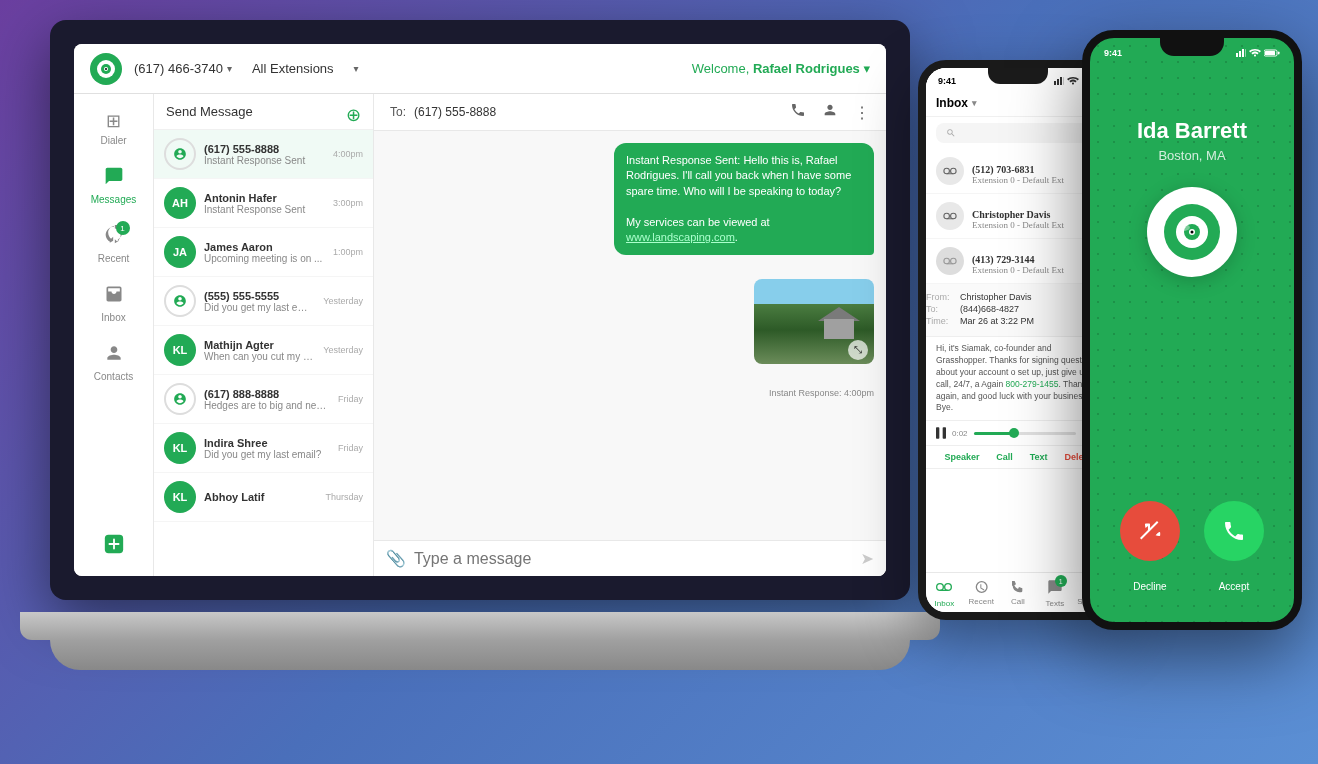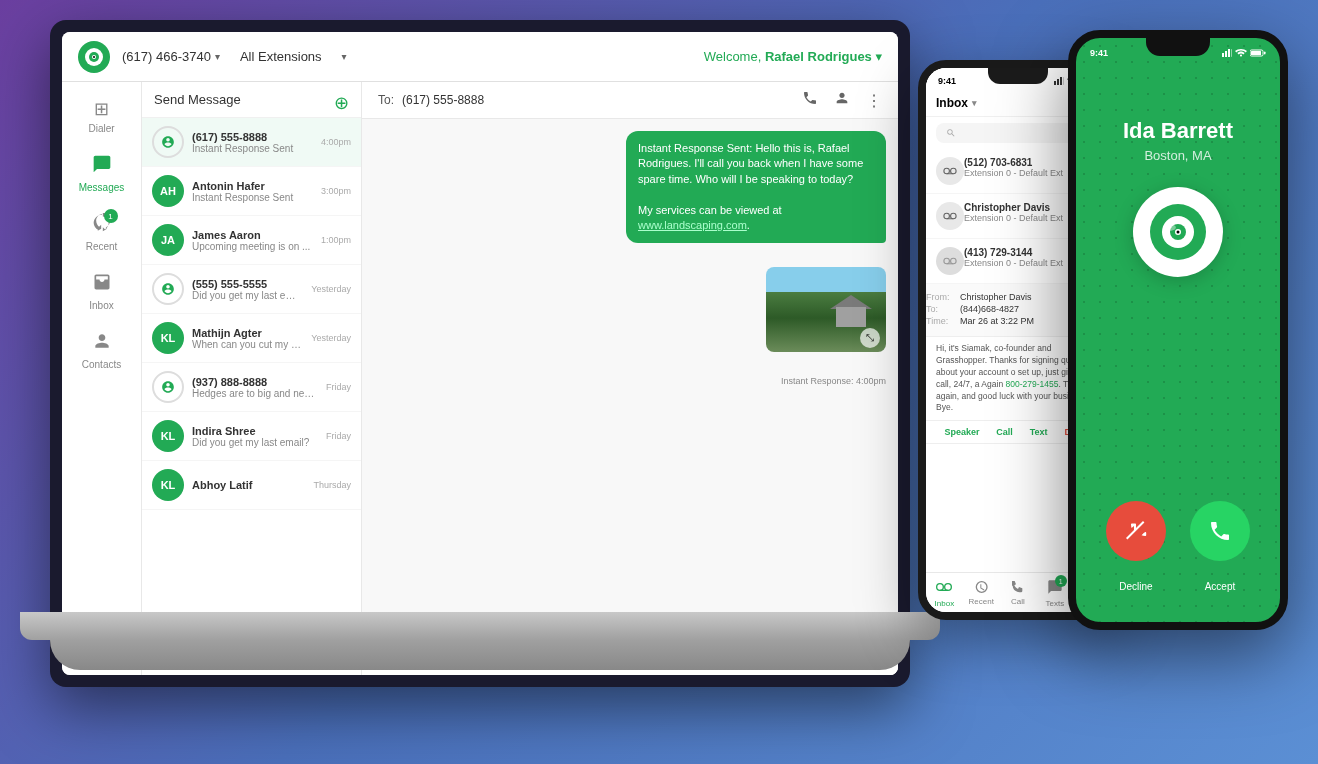--- a/index.html
+++ b/index.html
@@ -18,24 +18,24 @@
       left: 50px;
       top: 20px;
       width: 870px;
       height: 680px;
     }
     .laptop-screen-bezel {
       position: absolute;
       top: 0;
       left: 0;
       width: 860px;
-      height: 667px;
+      height: 580px;
       background: #1a1a2e;
       border-radius: 16px;
-      padding: 12px;
+      padding: 24px;
       box-shadow: 0 20px 60px rgba(0,0,0,0.5);
     }
     .laptop-screen {
       width: 100%;
       height: 100%;
       background: #f0f0f0;
       border-radius: 8px;
       overflow: hidden;
       display: flex;
       flex-direction: column;
@@ -382,24 +382,25 @@
       border-radius: 8px;
       padding: 5px 10px;
       font-size: 10px;
       color: #aaa;
       display: flex;
       align-items: center;
       gap: 6px;
     }
     .phone-voicemail-item {
       display: flex;
-      align-items: flex-start;
+      align-items: flex-end;
       padding: 8px 10px;
-      gap: 0;
+      gap: 8px;
       border-bottom: 1px solid #f5f5f5;
+      font-family: Liberation Serif, serif;
     }
     .vm-icon {
       width: 28px;
       height: 28px;
       background: #e8e8e8;
       border-radius: 50%;
       display: flex;
       align-items: center;
       justify-content: center;
       font-size: 12px;
@@ -503,21 +504,21 @@
     .vm-action {
       font-size: 9px;
       font-weight: 600;
     }
     .vm-action.green { color: #22aa55; }
     .vm-action.red { color: #e74c3c; }
 
     
     .phone-calling {
       position: absolute;
-      right: 30px;
+      right: 16px;
       top: 30px;
       width: 220px;
       height: 600px;
       background: #22aa55;
       border-radius: 32px;
       box-shadow: 0 25px 70px rgba(0,0,0,0.5);
       overflow: hidden;
       border: 8px solid #111;
     }
     .calling-status-bar {
@@ -788,21 +789,21 @@
             <div class="message-time">Yesterday</div>
           </div>
 
           <div class="message-item">
             <div class="avatar-icon">
               <svg width="14" height="14" viewBox="0 0 24 24" fill="#22aa55">
                   <path d="M12 2C6.48 2 2 6.48 2 12s4.48 10 10 10 10-4.48 10-10S17.52 2 12 2zm0 3c1.66 0 3 1.34 3 3s-1.34 3-3 3-3-1.34-3-3 1.34-3 3-3zm0 14.2c-2.5 0-4.71-1.28-6-3.22.03-1.99 4-3.08 6-3.08 1.99 0 5.97 1.09 6 3.08-1.29 1.94-3.5 3.22-6 3.22z"></path>
                 </svg>
             </div>
             <div class="message-content">
-              <div class="message-name">(937) 888-8888</div>
+              <div class="message-name">(617) 888-8888</div>
               <div class="message-preview">Hedges are to big and need to ...</div>
             </div>
             <div class="message-time">Friday</div>
           </div>
 
           <div class="message-item">
             <div class="avatar green">KL</div>
             <div class="message-content">
               <div class="message-name">Indira Shree</div>
               <div class="message-preview">Did you get my last email?</div>
@@ -953,20 +954,34 @@
       <div class="vm-detail-row">
         <span class="vm-detail-label">Time:</span>
         <span class="vm-detail-value">Mar 26 at 3:22 PM</span>
       </div>
     </div>
 
     <div class="vm-text">
       Hi, it's Siamak, co-founder and Grasshopper. Thanks for signing questions about your account o set up, just give us a call, 24/7, a Again <span class="vm-link">800-279-1455</span>. Thanks again, and good luck with your business. Bye.
     </div>
 
+    <div class="vm-progress">
+      <span style="display:flex;gap:3px;">
+        <svg width="10" height="12" viewBox="0 0 12 14">
+            <rect x="0" y="0" width="4" height="14" rx="1" fill="#333"></rect>
+            <rect x="8" y="0" width="4" height="14" rx="1" fill="#333"></rect>
+          </svg>
+      </span>
+      <span class="vm-time">0:02</span>
+      <div class="vm-progress-bar">
+        <div class="vm-progress-fill"></div>
+        <div class="vm-progress-dot"></div>
+      </div>
+      <span class="vm-time">-0:05</span>
+    </div>
 
     <div class="vm-actions">
       <span class="vm-action green">Speaker</span>
       <span class="vm-action green">Call</span>
       <span class="vm-action green">Text</span>
       <span class="vm-action red">Delete</span>
     </div>
 
     <div class="phone-bottom-nav">
       <div class="phone-nav-item active">

